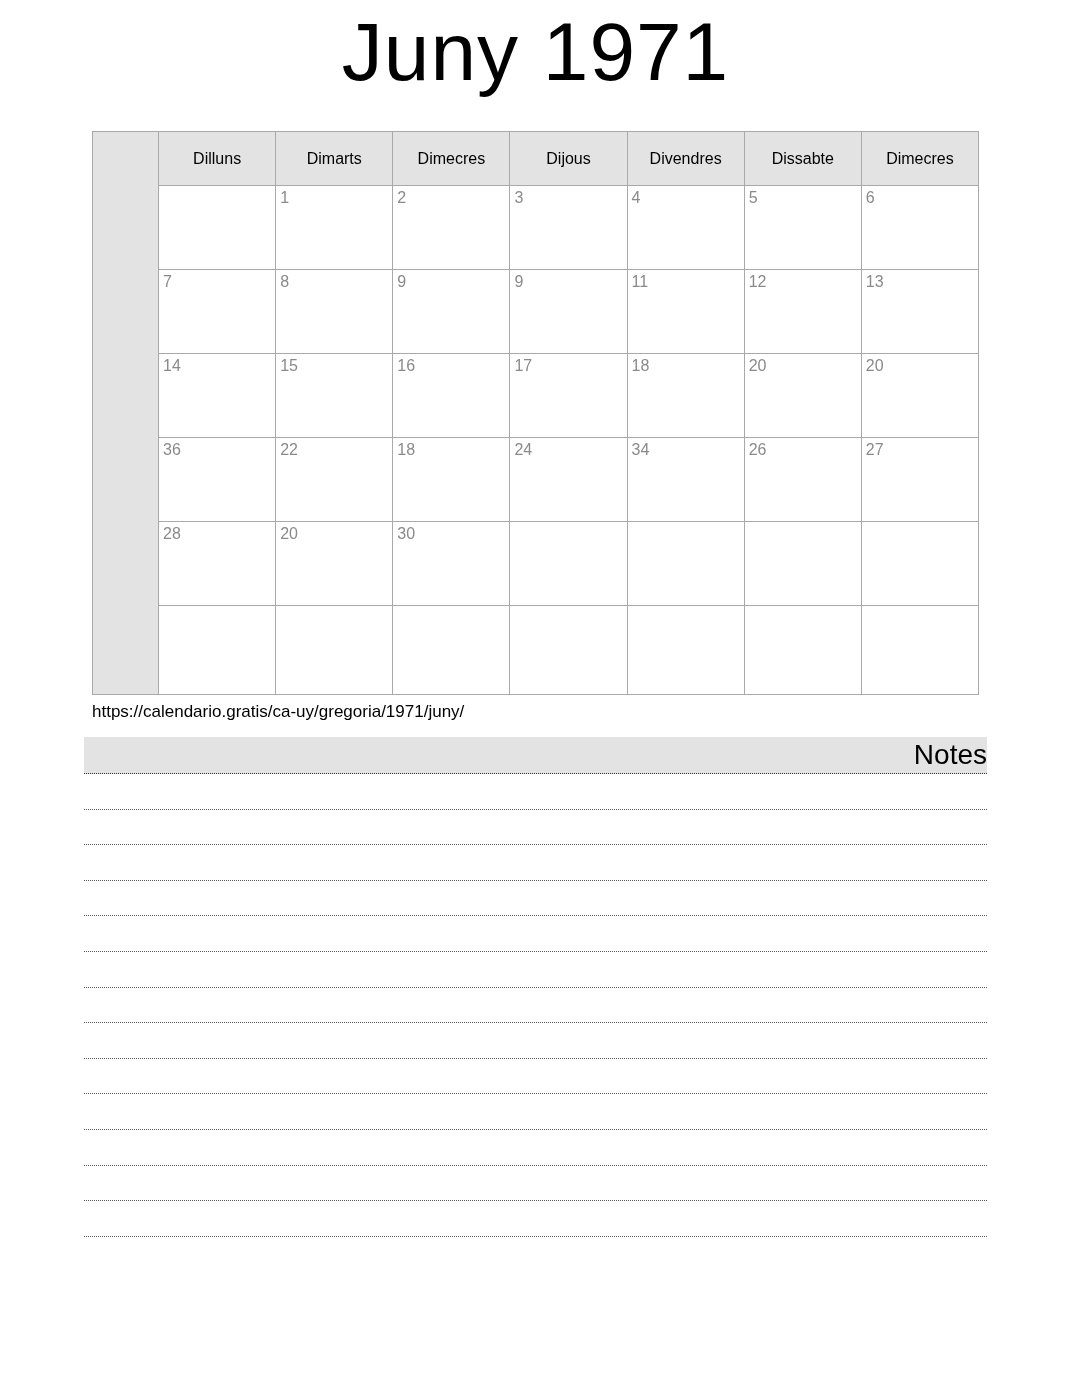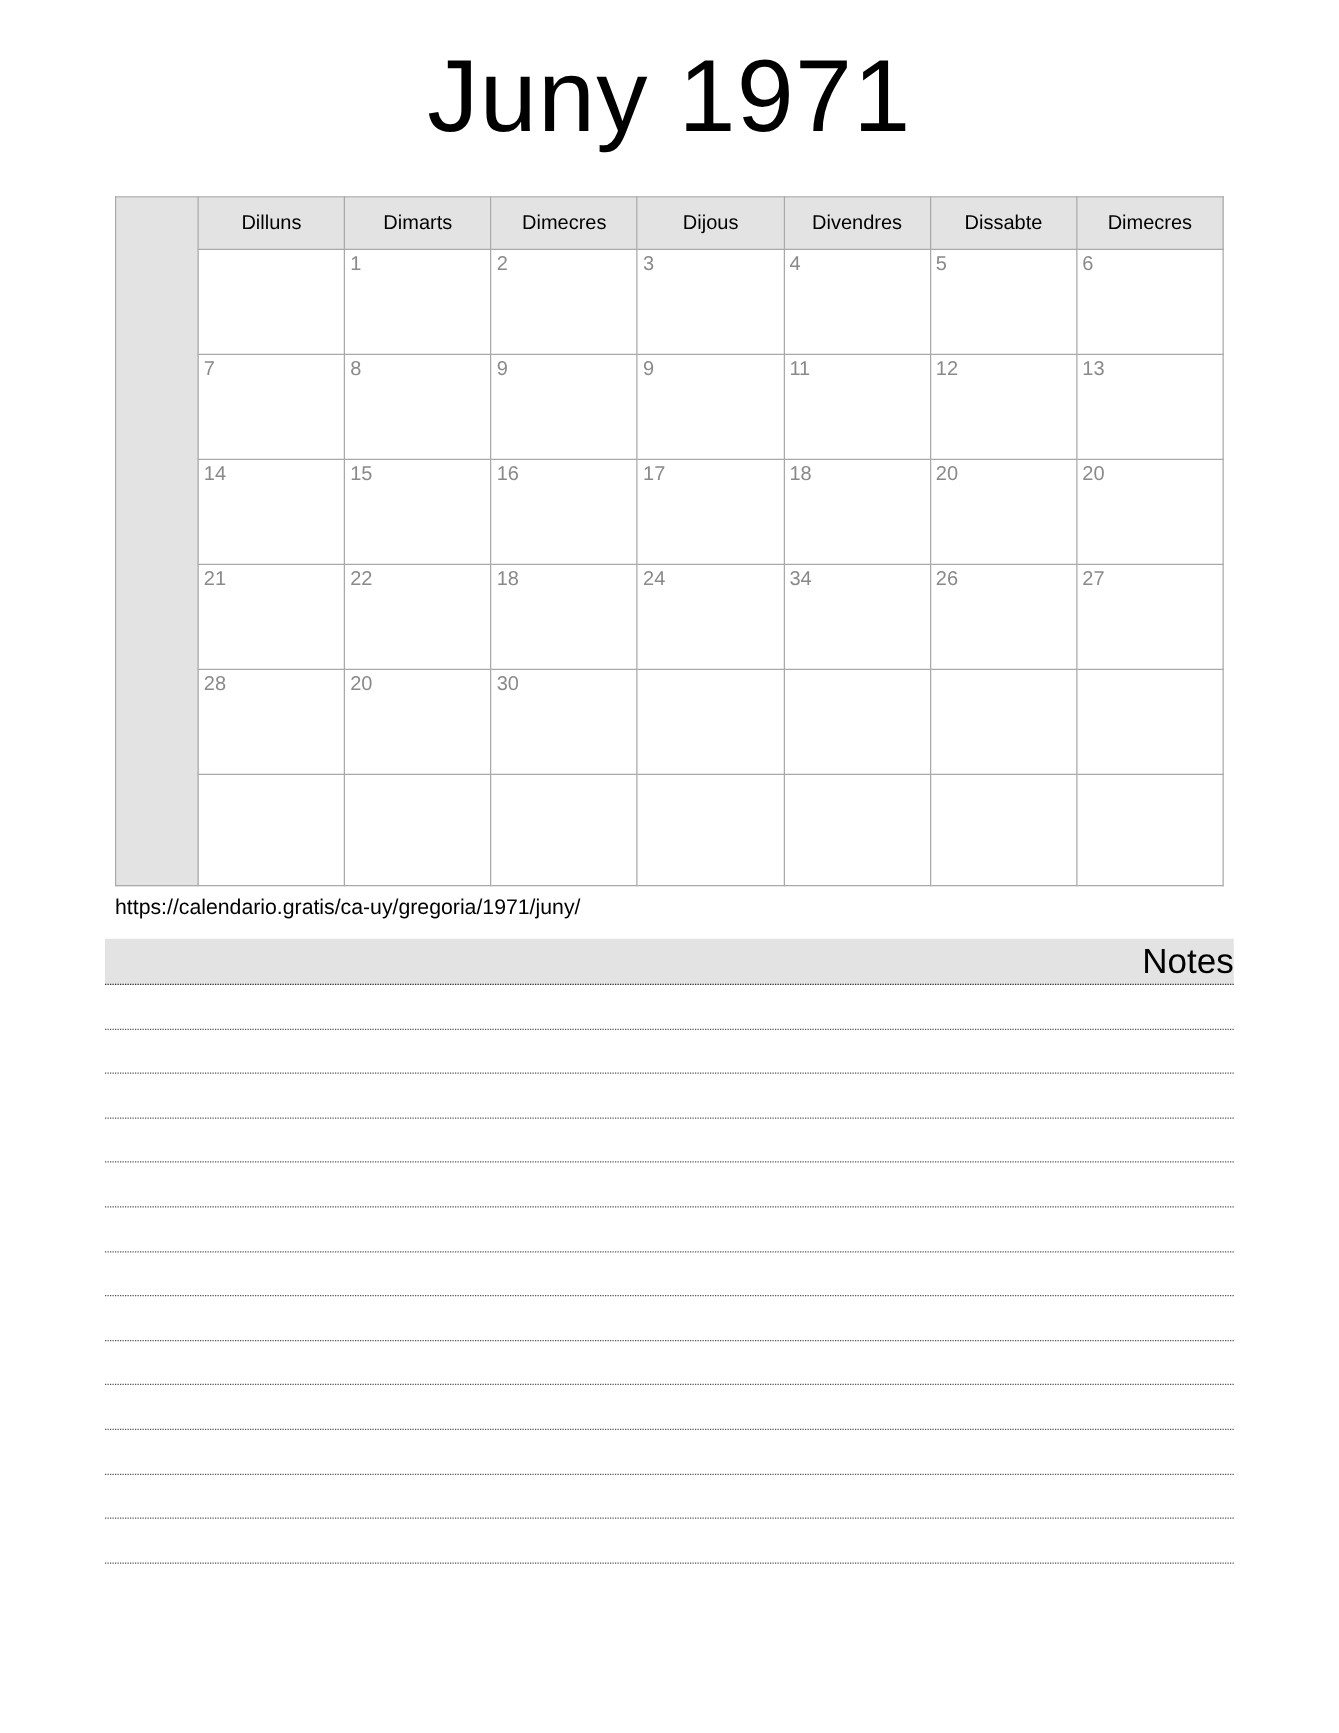--- a/index.html
+++ b/index.html
@@ -13,21 +13,20 @@
   * { box-sizing: border-box; }
   html, body {
     margin: 0; padding: 0;
     width: 1071px; height: 1386px;
     background: #ffffff;
     font-family: "Liberation Sans", sans-serif;
     overflow: hidden;
   }
   h1.page-title {
     margin: 0;
-    padding-top: 26px;
     font-size: 82px;
     font-weight: 400;
     line-height: 104px;
     text-align: center;
     color: #000000;
     letter-spacing: 1px;
   }
   table.calendar {
     width: 887px;
     margin: 27px auto 0 auto;
@@ -36,21 +35,21 @@
     border: 1px solid var(--outer-border);
   }
   table.calendar col.col-corner { width: 66px; }
   table.calendar col.col-day { width: 117px; }
   table.calendar th, table.calendar td {
     border: 1px solid var(--grid-border);
   }
   td.corner-cell {
     background: var(--header-bg);
   }
-  tr.header-row { height: 42px; }
+  tr.header-row { height: 54px; }
   th.weekday {
     background: var(--header-bg);
     font-weight: 400;
     font-size: 16px;
     color: #000000;
     text-align: center;
     vertical-align: middle;
   }
   tr.week-row { height: 84px; }
   tr.week-row:last-child { height: 89px; }
@@ -139,21 +138,21 @@
   <tr class="week-row">
     <td class="day-cell"><span class="day-number">14</span></td>
     <td class="day-cell"><span class="day-number">15</span></td>
     <td class="day-cell"><span class="day-number">16</span></td>
     <td class="day-cell"><span class="day-number">17</span></td>
     <td class="day-cell"><span class="day-number">18</span></td>
     <td class="day-cell"><span class="day-number">20</span></td>
     <td class="day-cell"><span class="day-number">20</span></td>
   </tr>
   <tr class="week-row">
-    <td class="day-cell"><span class="day-number">21</span></td>
+    <td class="day-cell"><span class="day-number">36</span></td>
     <td class="day-cell"><span class="day-number">22</span></td>
     <td class="day-cell"><span class="day-number">18</span></td>
     <td class="day-cell"><span class="day-number">24</span></td>
     <td class="day-cell"><span class="day-number">34</span></td>
     <td class="day-cell"><span class="day-number">26</span></td>
     <td class="day-cell"><span class="day-number">27</span></td>
   </tr>
   <tr class="week-row">
     <td class="day-cell"><span class="day-number">28</span></td>
     <td class="day-cell"><span class="day-number">20</span></td>

